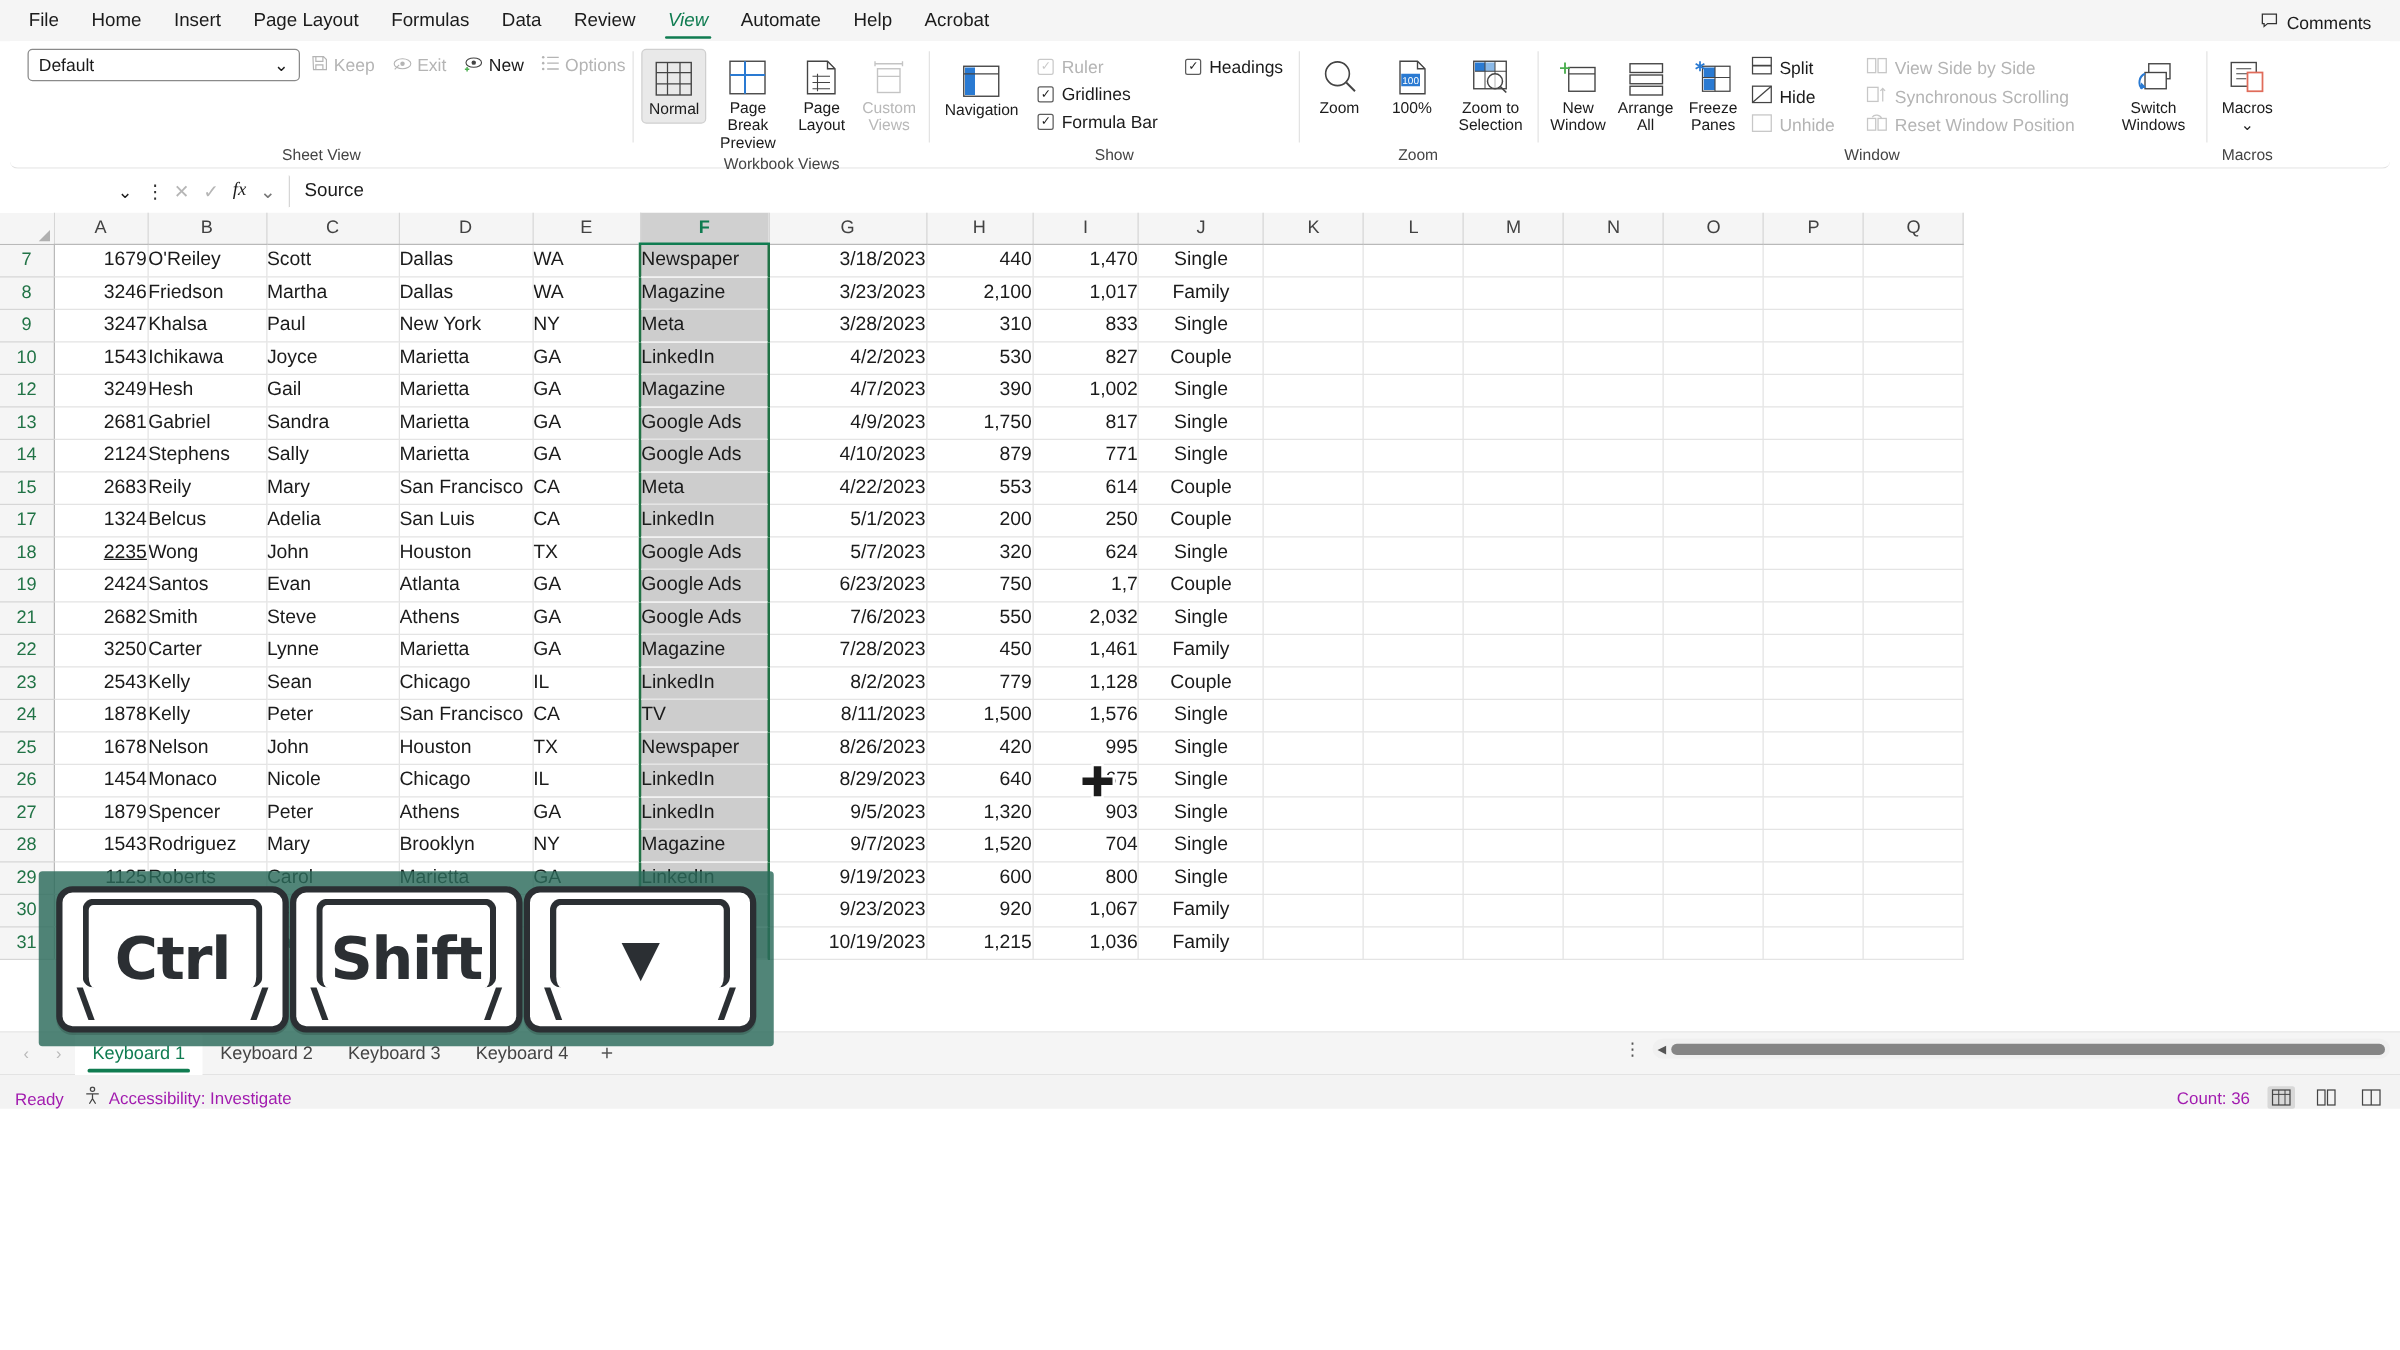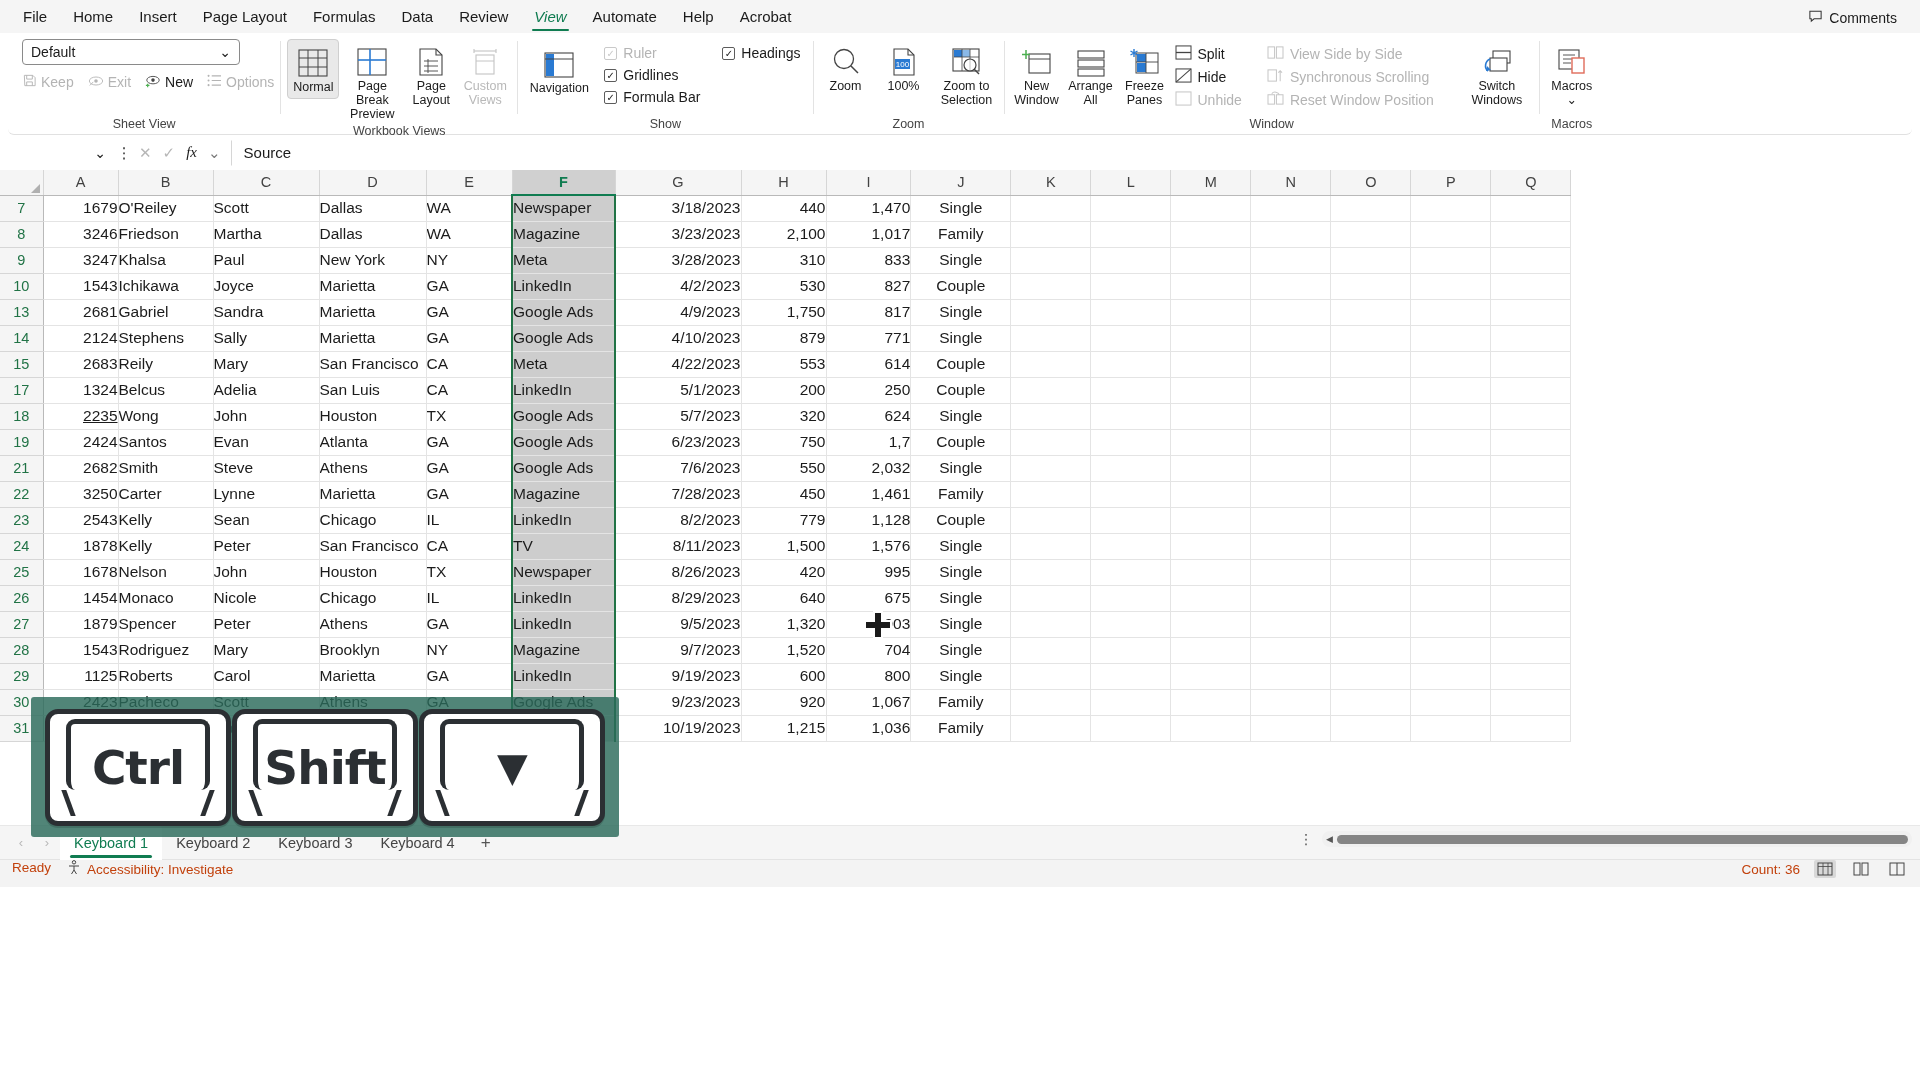--- a/index.html
+++ b/index.html
@@ -35,21 +35,21 @@
     height:102px; background:#ffffff; display:flex; align-items:stretch;
     border-bottom:1px solid #e1e1e1; position:relative;
     margin:0 8px; border-radius:0 0 6px 6px;
   }
   .rgroup { display:flex; flex-direction:column; align-items:center; position:relative; padding:0 6px; }
   .rgroup .gbody { flex:1; display:flex; align-items:flex-start; padding-top:6px; }
   .glabel { font-size:12.5px; color:#444; padding-bottom:3px; text-align:center; }
   .gsep { width:1px; background:#e3e3e3; margin:8px 0 20px 0; }
 
   
-  .sv-col { display:flex; flex-direction:column; gap:8px; padding-left:8px;}
+  .sv-col { display:flex; flex-direction:row; gap:8px; padding-left:8px;}
   .sv-select {
     width:218px; height:26px; border:1px solid #8a8a8a; border-radius:4px;
     background:#fff; font-size:14px; padding:0 8px; display:flex; align-items:center;
     justify-content:space-between;
   }
   .sv-row { display:flex; align-items:center; gap:14px; font-size:14px; }
   .sv-item { display:flex; align-items:center; gap:4px; color:#1b1b1b; }
   .sv-item.dis { color:#b4b4b4; }
 
   
@@ -133,22 +133,22 @@
   .stab.active:after{content:"";position:absolute;left:10px;right:10px;bottom:2px;height:2.5px;background:#107c51;border-radius:2px;}
   .addsheet { padding:0 12px; color:#555; font-size:17px;}
   .hscroll-area { position:absolute; right:8px; top:5px; display:flex; align-items:center; gap:8px;}
   .hs-dots { color:#555; font-size:14px; letter-spacing:1px;}
   .hs-track { width:590px; height:16px; background:#f0f0f0; border-radius:8px; display:flex; align-items:center; padding:0 4px; }
   .hs-thumb { height:9px; background:#858585; border-radius:5px; flex:1; margin-left:4px;}
   .hs-arrow{ font-size:9px; color:#555;}
 
   
   .statusbar {
-    height:28px; background:#f3f3f3; display:flex; align-items:flex-start;
-    font-size:13.5px; color:#c2410c; padding:0 12px; gap:16px; border-top:1px solid #e3e3e3;
+    height:28px; background:#f3f3f3; display:flex; align-items:flex-end;
+    font-size:13.5px; color:#a21caf; padding:0 12px; gap:16px; border-top:1px solid #e3e3e3;
   }
   .sb-right { margin-left:auto; display:flex; align-items:center; gap:14px; }
   .vbtn{ width:22px;height:18px;display:flex;align-items:center;justify-content:center;}
   .vbtn.on{ background:#d8d8d8; border-radius:2px;}
 
   
   .kbd-overlay {
     position:absolute; left:31px; bottom:22px; width:588px; height:140px;
     background:rgba(43,106,90,0.82); border-radius:3px;
     display:flex; align-items:center; justify-content:space-between; padding:0 14px;
@@ -625,20 +625,40 @@
           <td class="cell ctr" style="width: 100px;">Couple</td>
           <td class="cell txt" style="width: 80px;"></td>
           <td class="cell txt" style="width: 80px;"></td>
           <td class="cell txt" style="width: 80px;"></td>
           <td class="cell txt" style="width: 80px;"></td>
           <td class="cell txt" style="width: 80px;"></td>
           <td class="cell txt" style="width: 80px;"></td>
           <td class="cell txt" style="width: 80px;"></td>
         </tr>
         <tr>
+          <td class="rowhdr">12</td>
+          <td class="cell num" style="width: 75px;">3249</td>
+          <td class="cell txt" style="width: 95px;">Hesh</td>
+          <td class="cell txt" style="width: 106px;">Gail</td>
+          <td class="cell txt" style="width: 107px;">Marietta</td>
+          <td class="cell txt" style="width: 86px;">GA</td>
+          <td class="cell txt selcell bl br" style="width: 103px;">Magazine</td>
+          <td class="cell num" style="width: 126px;">4/7/2023</td>
+          <td class="cell num" style="width: 85px;">390</td>
+          <td class="cell num" style="width: 83px;">1,002</td>
+          <td class="cell ctr" style="width: 100px;">Single</td>
+          <td class="cell txt" style="width: 80px;"></td>
+          <td class="cell txt" style="width: 80px;"></td>
+          <td class="cell txt" style="width: 80px;"></td>
+          <td class="cell txt" style="width: 80px;"></td>
+          <td class="cell txt" style="width: 80px;"></td>
+          <td class="cell txt" style="width: 80px;"></td>
+          <td class="cell txt" style="width: 80px;"></td>
+        </tr>
+        <tr>
           <td class="rowhdr">13</td>
           <td class="cell num" style="width: 75px;">2681</td>
           <td class="cell txt" style="width: 95px;">Gabriel</td>
           <td class="cell txt" style="width: 106px;">Sandra</td>
           <td class="cell txt" style="width: 107px;">Marietta</td>
           <td class="cell txt" style="width: 86px;">GA</td>
           <td class="cell txt selcell bl br" style="width: 103px;">Google Ads</td>
           <td class="cell num" style="width: 126px;">4/9/2023</td>
           <td class="cell num" style="width: 85px;">1,750</td>
           <td class="cell num" style="width: 83px;">817</td>

